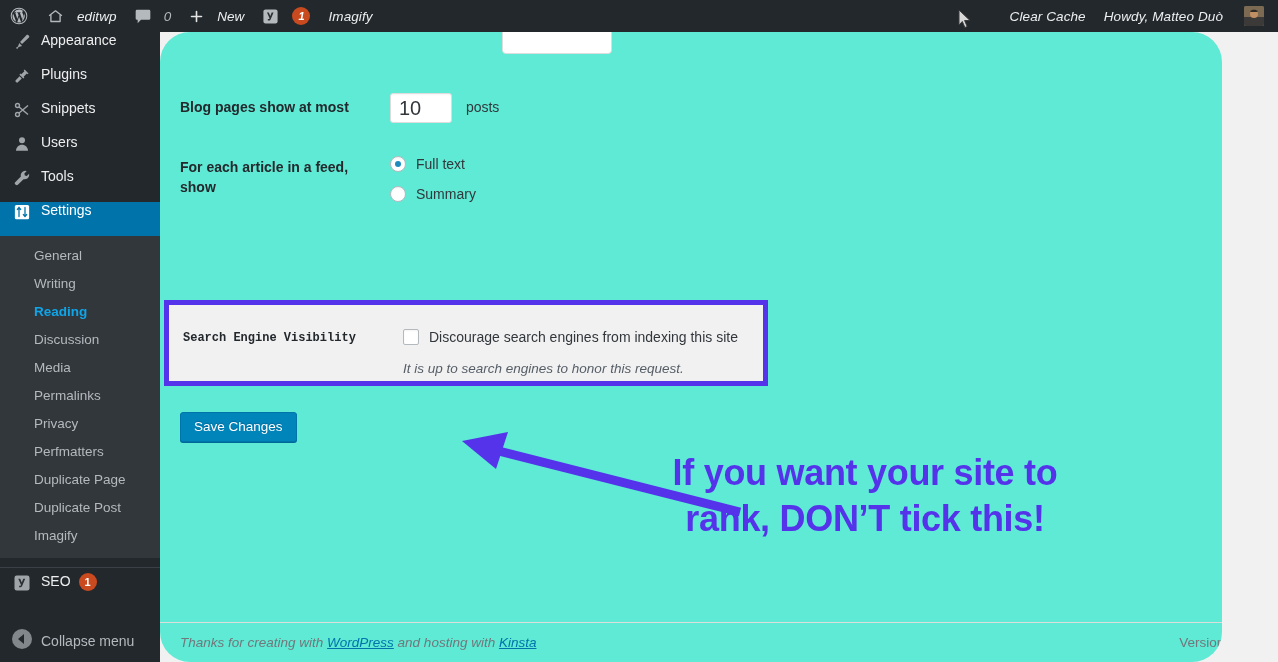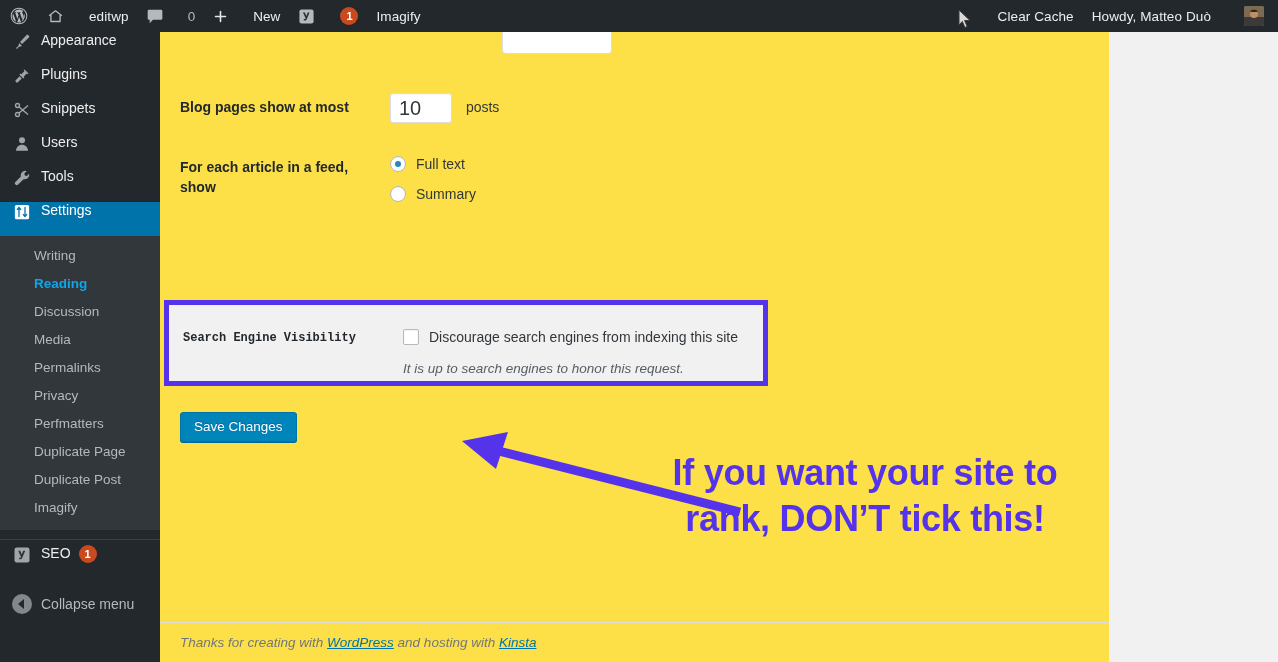--- a/index.html
+++ b/index.html
@@ -15,24 +15,25 @@
   #adminbar {
     position: absolute; top: 0; left: 0;
     width: 1278px; height: 32px;
     background: #23282d;
     display: flex; align-items: center;
     color: #b4b9be;
     font-size: 13px;
     z-index: 40;
   }
   .ab-item {
-    display: flex; align-items: center; gap: 25px;
+    display: flex; align-items: center; gap: 13px;
     height: 32px; padding: 0 9px;
     color: #e5e5e5; white-space: nowrap;
     cursor: pointer;
+    font-style: italic;
   }
   .ab-item .lbl { font-size: 13.5px; color: #eceeef; letter-spacing: .1px; }
   .ab-spacer { flex: 1; }
   .ab-right { display: flex; align-items: center; }
 
   .wp-logo-ic { width: 20px; height: 20px; display:block; }
   .home-ic { width: 17px; height: 17px; display:block; }
   .comment-ic { width: 16px; height: 15px; display:block; }
   .plus-ic { width: 15px; height: 15px; display:block; }
   .yoast-ic { width: 17px; height: 17px; display:block; }
@@ -84,21 +85,21 @@
   .submenu { background: #32373c; padding: 6px 0 8px 0; }
   .sub-item {
     display: block; padding: 6px 0 6px 34px;
     font-size: 13.5px; color: #b4b9be; cursor: pointer;
     line-height: 16px;
   }
   .sub-item.current { color: #0ea5e9; font-weight: bold; }
   .menu-sep { height: 9px; }
   .menu-divider { border-top: 1px solid #3a4045; margin: 0; }
   .collapse-item {
-    display: flex; align-items: center;
+    display: flex; align-items: flex-end;
     height: 34px; padding-left: 12px; color: #b4b9be; cursor: pointer;
   }
   .collapse-item .mi-lbl { color: #b4b9be; font-size: 14px; }
   .circ-arrow {
     width: 20px; height: 20px; border-radius: 50%;
     background: #82878c; margin-right: 9px;
     display: flex; align-items: center; justify-content: center;
     flex: 0 0 20px;
   }
   .circ-arrow .tri {
@@ -110,23 +111,24 @@
   }
   .seo-badge {
     background: #ca4a1f; color: #fff; font-size: 11px; font-weight: bold;
     min-width: 18px; height: 18px; line-height: 18px; border-radius: 9px;
     text-align: center; padding: 0 5px; margin-left: 8px;
   }
 
   
   #content {
     position: absolute; top: 32px; left: 160px;
-    width: 949px; height: 630px;
-    background: #fde047;
+    width: 1062px; height: 630px;
+    background: #5eead4;
     overflow: hidden;
+    border-radius: 30px;
   }
   .partial-field {
     position: absolute; top: -8px; left: 342px;
     width: 110px; height: 30px;
     background: #fff; border: 1px solid #ddd; border-radius: 4px;
   }
 
   table.form-table { border-collapse: collapse; margin-top: 46px; }
   table.form-table th {
     width: 220px;
@@ -370,20 +372,21 @@
           <svg width="18" height="18" viewBox="0 0 24 24">
             <rect x="2.5" y="2.5" width="19" height="19" rx="2" fill="#fff"></rect>
             <path d="M8 6v12M8 6l-2.2 2.6M8 6l2.2 2.6M16 18V6M16 18l-2.2-2.6M16 18l2.2-2.6" stroke="#0073aa" stroke-width="1.7" fill="none" stroke-linecap="round"></path>
           </svg>
         </span>
         <span class="mi-lbl">Settings</span>
       </div>
     </div>
 
     <div class="submenu">
+      <span class="sub-item">General</span>
       <span class="sub-item">Writing</span>
       <span class="sub-item current">Reading</span>
       <span class="sub-item">Discussion</span>
       <span class="sub-item">Media</span>
       <span class="sub-item">Permalinks</span>
       <span class="sub-item">Privacy</span>
       <span class="sub-item">Perfmatters</span>
       <span class="sub-item">Duplicate Page</span>
       <span class="sub-item">Duplicate Post</span>
       <span class="sub-item">Imagify</span>

